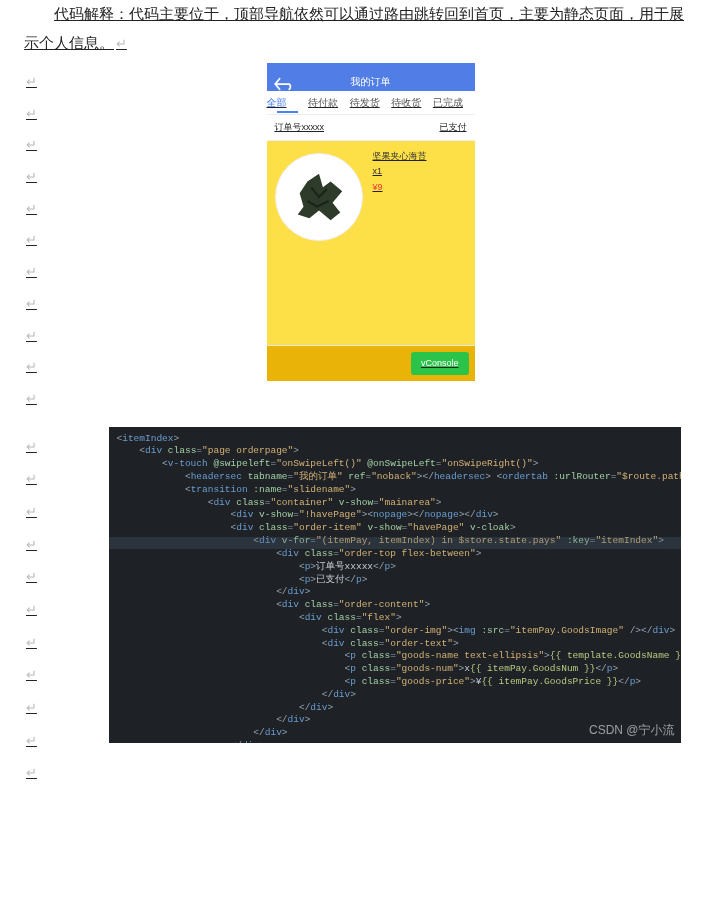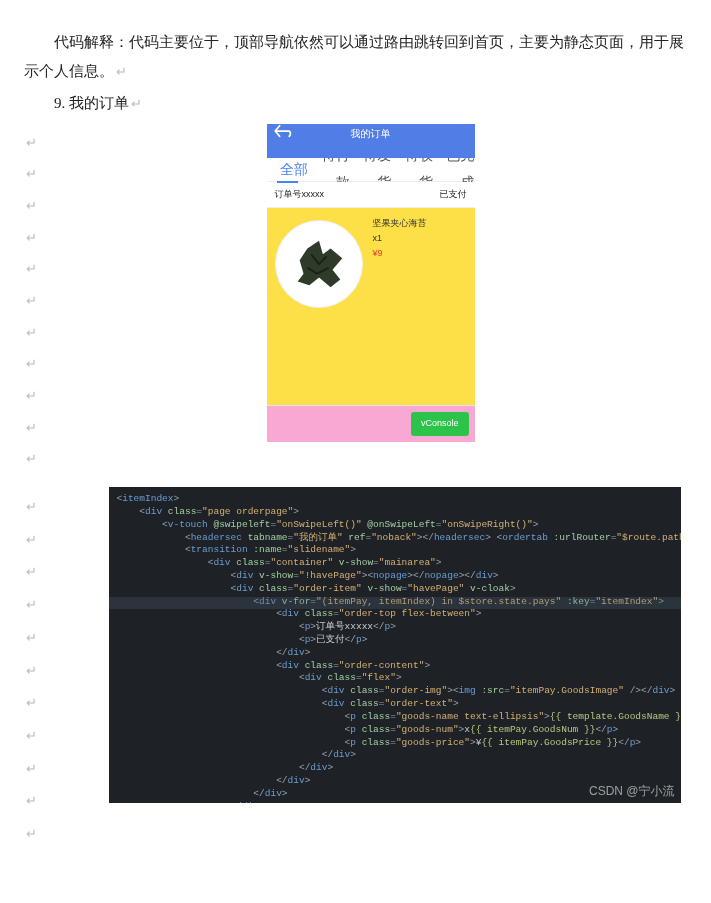--- a/index.html
+++ b/index.html
@@ -5,52 +5,52 @@
   * { box-sizing: border-box; margin: 0; padding: 0; }
   body {
     font-family: "SimSun", "宋体", serif;
     font-size: 15px;
     color: #222;
     background: #fff;
     width: 711px;
     margin: 0 auto;
     line-height: 1.9;
   }
-  .doc { padding: 28px 24px 0 24px; }
+  .doc { padding: 0 24px 0 24px; text-decoration: underline; }
   .para { text-indent: 2em; }
   .para9 { text-indent: 2em; margin-top: 4px; }
   .crlf { color: #bbb; font-family: sans-serif; font-size: 13px; margin-left: 2px; }
   
   .row-phone { display:flex; align-items:flex-start; margin-top:6px; margin-bottom:8px; }
   .row-phone .mcol { width: 28px; margin-left: 2px; }
   .row-phone .mcol .crlf { display:block; margin: 7px 0; }
   .row-phone .center { flex:1; display:flex; justify-content:center; }
   
   .phone {
     width: 208px; height: 318px;
     background: #f4f4f4;
     display:flex; flex-direction:column;
     font-family: "Microsoft YaHei", Arial, sans-serif;
     font-size: 10px;
   }
-  .ph-header { background:#517ee6; color:#fff; height:34px; display:flex; align-items:flex-start; position:relative; }
+  .ph-header { background:#517ee6; color:#fff; height:28px; display:flex; align-items:flex-end; position:relative; }
   .ph-back { width:22px; height:14px; margin-left:6px; }
   .ph-back svg { width:100%; height:100%; }
   .ph-title { position:absolute; left:0; right:0; text-align:center; font-size:10px; font-weight:500; }
   .ph-tabs { background:#fff; display:flex; height:24px; align-items:center; border-bottom:1px solid #eee; }
-  .ph-tab { flex:1; text-align:right; font-size:14px; color:#555; }
+  .ph-tab { flex:1; text-align:left; font-size:10px; color:#555; }
   .ph-tab.active { color:#4a82f0; position:relative; }
   .ph-tab.active::after { content:""; position:absolute; left:25%; right:25%; bottom:-1px; height:2px; background:#4a82f0; }
   .ph-orderrow { background:#fff; display:flex; justify-content:space-between; padding:4px 8px; font-size:9px; border-bottom:1px solid #eee; }
   .ph-content { background:#fde047; flex:1; display:flex; padding:8px; align-items:flex-start; }
   .ph-img { width:88px; height:88px; border-radius:50%; background:#fff; border:1px solid #eee; display:flex; align-items:center; justify-content:center; overflow:hidden; margin-right:10px; margin-top:4px; }
   .seaweed { width:58px; height:58px; }
   .ph-info { font-size:9px; color:#333; line-height:1.7; }
   .ph-price { color:#e33; font-size:9px; }
-  .ph-bottom { margin-top:auto; padding:6px; display:flex; justify-content:flex-end; background:#f9a8d4; border-top:1px solid #e6e6e6; }
+  .ph-bottom { margin-top:auto; padding:6px; display:flex; justify-content:flex-end; background:#eab308; border-top:1px solid #e6e6e6; }
   .vconsole { background:#2bc34a; color:#fff; font-size:9px; padding:3px 10px; border-radius:3px; }
   
   .row-code { display:flex; align-items:flex-start; margin-top:6px; }
   .row-code .mcol { width: 28px; margin-left:2px; }
   .row-code .mcol .crlf { display:block; margin: 8px 0; }
   .code-wrap { flex:1; display:flex; justify-content:center; position:relative; padding-left:48px; }
   .code-block {
     width: 572px; height: 316px;
     background:#1e2227;
     font-family: Consolas, "Courier New", monospace;
@@ -73,23 +73,20 @@
 </style>
 </head>
 <body>
 
 <div class="doc">
 
   <p class="para">
     <span>代码解释：代码主要位于，顶部导航依然可以通过路由跳转回到首页，主要为静态页面，用于展示个人信息。</span><span class="crlf">↵</span>
   </p>
 
-  <p class="para9">
-    <span>9. 我的订单</span><span class="crlf">↵</span>
-  </p>
 
   <div class="row-phone">
     <div class="mcol">
       <span class="crlf">↵</span>
       <span class="crlf">↵</span>
       <span class="crlf">↵</span>
       <span class="crlf">↵</span>
       <span class="crlf">↵</span>
       <span class="crlf">↵</span>
       <span class="crlf">↵</span>

